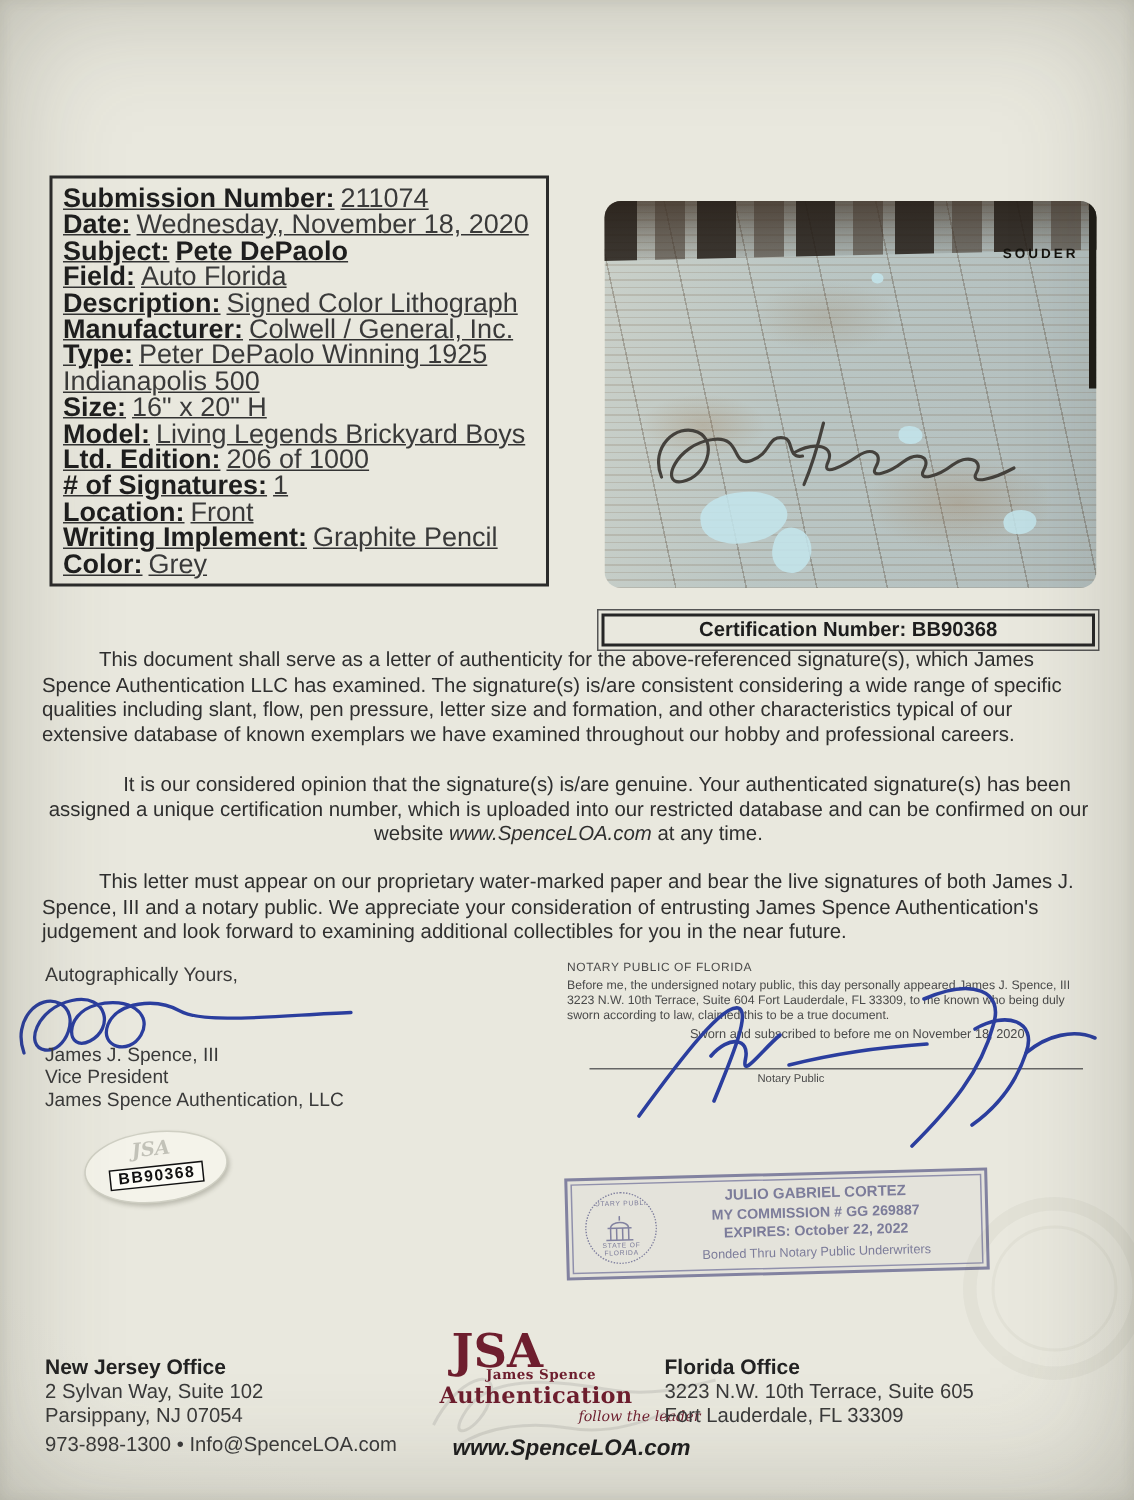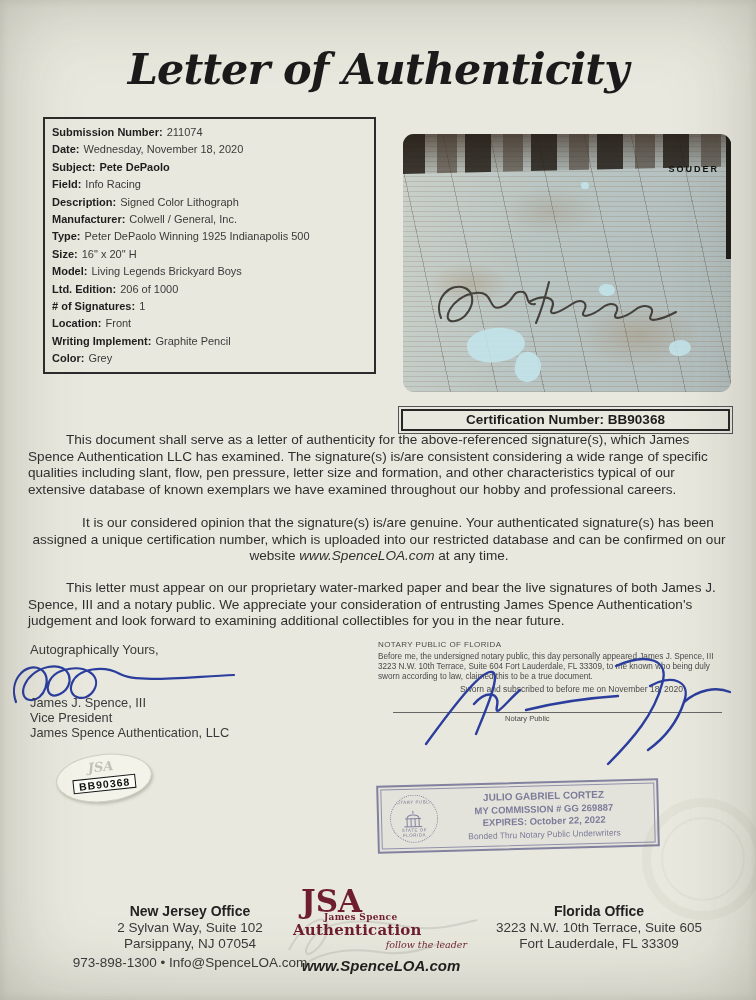--- a/index.html
+++ b/index.html
@@ -7,22 +7,22 @@
     font-family:"Liberation Sans",sans-serif;color:#333;
     background:radial-gradient(140% 120% at 50% 35%, #e9e8de 55%, #dddcd1 85%, #d1d0c4 100%);}
   .page::after{content:'';position:absolute;inset:0;pointer-events:none;
     box-shadow:inset 0 0 80px rgba(70,70,55,.28), inset 0 0 10px rgba(70,70,55,.12);}
 
   .title{position:absolute;top:44px;left:0;width:100%;text-align:center;
     font-family:"DejaVu Serif",serif;font-style:italic;font-weight:700;font-size:43px;
     color:#1b1b1b;letter-spacing:-1px;}
 
   
-  .infobox{position:absolute;left:43px;top:117px;width:315px;border:2px solid #2b2b2b;
-    padding:5px 7px 4px;font-size:11px;line-height:17.4px;}
+  .infobox{position:absolute;left:33px;top:117px;width:315px;border:2px solid #2b2b2b;
+    padding:5px 7px 4px;font-size:18px;line-height:17.4px;text-decoration:underline;}
   .infobox .lbl{font-weight:700;color:#1e1e1e;margin-right:4px;}
   .infobox .val{color:#3a3a3a;}
   .infobox .v-bold{font-weight:700;color:#1e1e1e;}
 
   
   .photo{position:absolute;left:403px;top:134px;width:328px;height:258px;overflow:hidden;
     background:
       radial-gradient(60px 30px at 20% 58%, rgba(150,110,70,.25), transparent 70%),
       radial-gradient(90px 45px at 72% 78%, rgba(150,110,70,.28), transparent 70%),
       radial-gradient(70px 35px at 45% 30%, rgba(140,105,70,.2), transparent 70%),
@@ -88,21 +88,21 @@
   .stamp-l2{font-weight:700;font-size:9.5px;}
   .stamp-l3{font-size:9.5px;font-weight:700;}
   .stamp-l4{font-size:8.5px;}
 
   .wm-ring{position:absolute;left:642px;top:798px;width:104px;height:104px;border-radius:50%;
     border:9px solid rgba(90,90,70,.05);}
   .wm-ring::after{content:'';position:absolute;inset:10px;border-radius:50%;
     border:2px solid rgba(90,90,70,.05);}
 
   
-  .office{position:absolute;top:903px;text-align:center;font-size:13.5px;line-height:16.5px;color:#3a3a3a;}
+  .office{position:absolute;top:903px;font-size:13.5px;line-height:16.5px;color:#3a3a3a;}
   .office-nj{left:30px;width:320px;}
   .office-fl{left:443px;width:312px;}
   .office .hdr{font-weight:700;font-size:14px;color:#222;}
   .office .contact{margin-top:2px;}
 
   .logo{position:absolute;left:293px;top:888px;width:176px;}
   .logo-wm{position:absolute;left:-18px;top:6px;}
   .logo-jsa{font-family:"DejaVu Serif",serif;font-weight:700;font-size:31px;line-height:27px;
     color:#6e1e2e;margin-left:8px;position:relative;}
   .logo-js{font-family:"DejaVu Serif",serif;font-weight:700;font-size:9px;color:#6e1e2e;
@@ -112,27 +112,26 @@
   .logo-tag{font-family:"DejaVu Serif",serif;font-style:italic;font-size:9.5px;color:#6e1e2e;
     text-align:right;padding-right:2px;position:relative;}
   .logo-web{font-style:italic;font-weight:700;font-size:15px;color:#1e1e1e;margin-top:7px;
     text-align:center;position:relative;}
 </style>
 </head>
 <body>
 
 <div class="page">
 
-  <div class="title">Letter of Authenticity</div>
 
   <div class="infobox">
     <div><span class="lbl">Submission Number:</span><span class="val">211074</span></div>
     <div><span class="lbl">Date:</span><span class="val">Wednesday, November 18, 2020</span></div>
     <div><span class="lbl">Subject:</span><span class="val v-bold">Pete DePaolo</span></div>
-    <div><span class="lbl">Field:</span><span class="val">Info Racing</span></div>
+    <div><span class="lbl">Field:</span><span class="val">Auto Florida</span></div>
     <div><span class="lbl">Description:</span><span class="val">Signed Color Lithograph</span></div>
     <div><span class="lbl">Manufacturer:</span><span class="val">Colwell / General, Inc.</span></div>
     <div><span class="lbl">Type:</span><span class="val">Peter DePaolo Winning 1925 Indianapolis 500</span></div>
     <div><span class="lbl">Size:</span><span class="val">16" x 20" H</span></div>
     <div><span class="lbl">Model:</span><span class="val">Living Legends Brickyard Boys</span></div>
     <div><span class="lbl">Ltd. Edition:</span><span class="val">206 of 1000</span></div>
     <div><span class="lbl"># of Signatures:</span><span class="val">1</span></div>
     <div><span class="lbl">Location:</span><span class="val">Front</span></div>
     <div><span class="lbl">Writing Implement:</span><span class="val">Graphite Pencil</span></div>
     <div><span class="lbl">Color:</span><span class="val">Grey</span></div>

